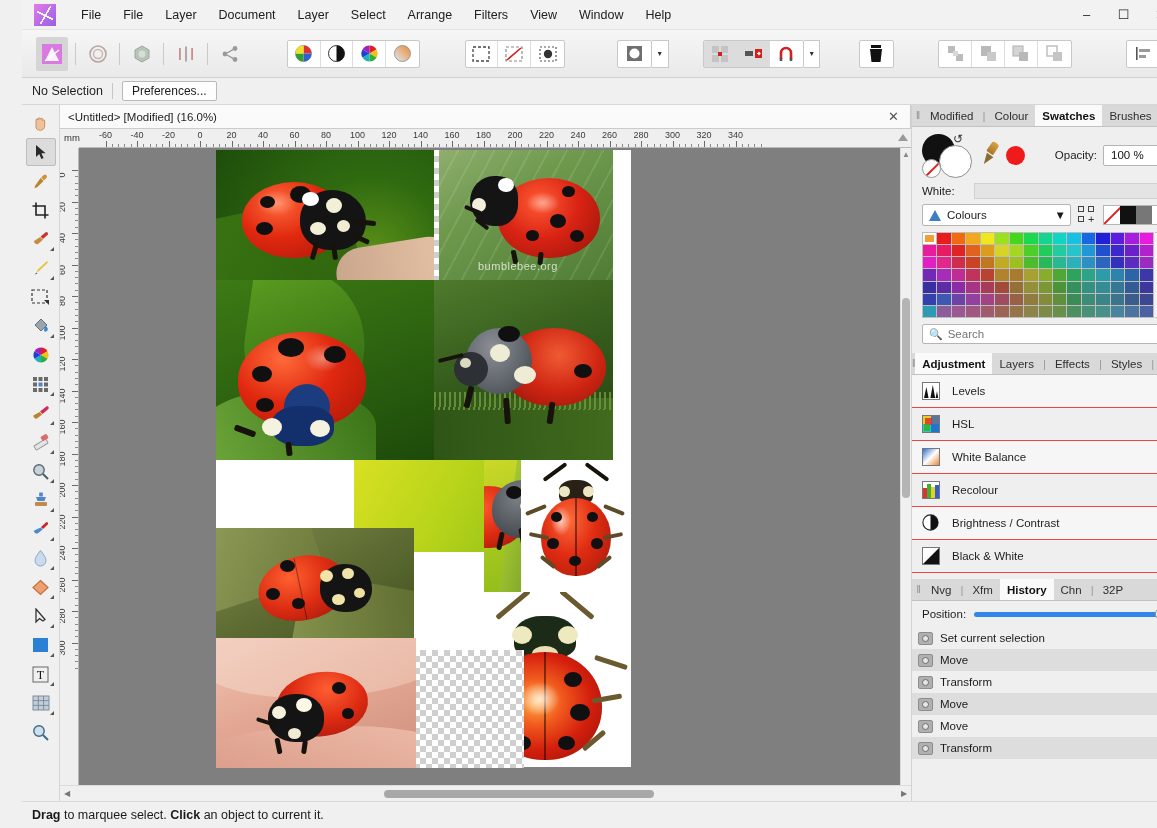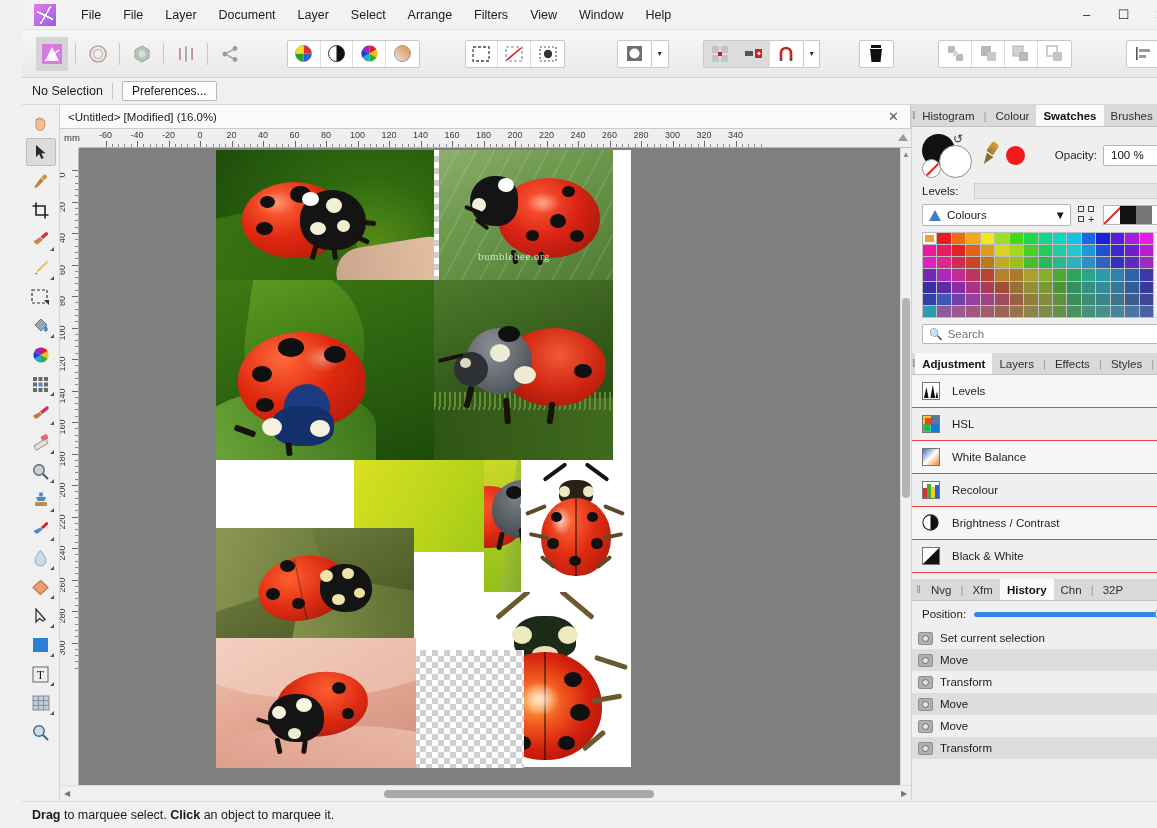--- a/index.html
+++ b/index.html
@@ -165,22 +165,22 @@
   
   .ph { position: absolute; overflow: hidden; }
   .checker {
     background-image:
       linear-gradient(45deg,#cfcfcf 25%,transparent 25%,transparent 75%,#cfcfcf 75%),
       linear-gradient(45deg,#cfcfcf 25%,transparent 25%,transparent 75%,#cfcfcf 75%);
     background-size: 12px 12px; background-position: 0 0, 6px 6px;
     background-color: #ffffff;
   }
   .wm {
-    position: absolute; left: 12px; bottom: 18px; color: rgba(255,255,255,.72);
-    font-size: 11px; letter-spacing: .5px; font-family: Liberation Serif, serif; padding-left: 32px;
+    position: absolute; left: 12px; bottom: 8px; color: rgba(255,255,255,.72);
+    font-size: 11px; letter-spacing: .5px; font-family: Liberation Sans, sans-serif; padding-left: 32px;
   }
   
   .bug { position: absolute; }
   .bug .body {
     position: absolute; border-radius: 50% 50% 48% 48%;
     background: radial-gradient(ellipse at 35% 28%, #ff6a3a 0%, #e0280f 45%, #a8160a 100%);
   }
   .bug .head {
     position: absolute; background: #141414; border-radius: 50% 50% 40% 40%;
   }
@@ -1186,21 +1186,21 @@
     <div class="hs-track">
       <div class="hs-thumb" style="left:310px;width:270px"></div>
     </div>
     <div class="hs-arrow">▶</div>
   </div>
 
   <div class="rightdock">
 
     <div class="panel-tabs">
       <div class="grip">‖</div>
-      <div class="ptab">Histogram</div>
+      <div class="ptab">Modified</div>
       <div class="ptab divid">|</div>
       <div class="ptab">Colour</div>
       <div class="ptab on">Swatches</div>
       <div class="ptab">Brushes</div>
       <div class="pmenu">≡</div>
     </div>
 
     <div class="swatch-panel">
       <div class="colorwell">
         <div class="cw-stack">
@@ -1217,21 +1217,21 @@
         <div class="opacity-wrap">
           <span class="opacity-lbl">Opacity:</span>
           <div class="combo" style="width:66px">
             <span class="cv">100 %</span>
             <span class="ca">▼</span>
           </div>
         </div>
       </div>
 
       <div class="recent-row">
-        <span class="recent-lbl">Levels:</span>
+        <span class="recent-lbl">White:</span>
         <div class="recent-box"></div>
       </div>
 
       <div class="palette-row">
         <div class="pal-combo">
           <span class="pal-tri"></span>
           <span class="cv" style="flex:1">Colours</span>
           <span class="ca">▼</span>
         </div>
         <div class="gridbtn">
@@ -1515,17 +1515,17 @@
         <div class="hist-scroll">
         <div class="ar">▲</div>
         <div class="hist-thumb"></div>
         <div class="ar">▼</div>
       </div>
     </div>
   </div>
 
   <div class="statusbar">
     <span>
-      <b>Drag</b><span> to marquee select. </span><b>Click</b><span> an object to marquee it.</span>
+      <b>Drag</b><span> to marquee select. </span><b>Click</b><span> an object to current it.</span>
     </span>
   </div>
 
 </div>
 
 </body></html>

